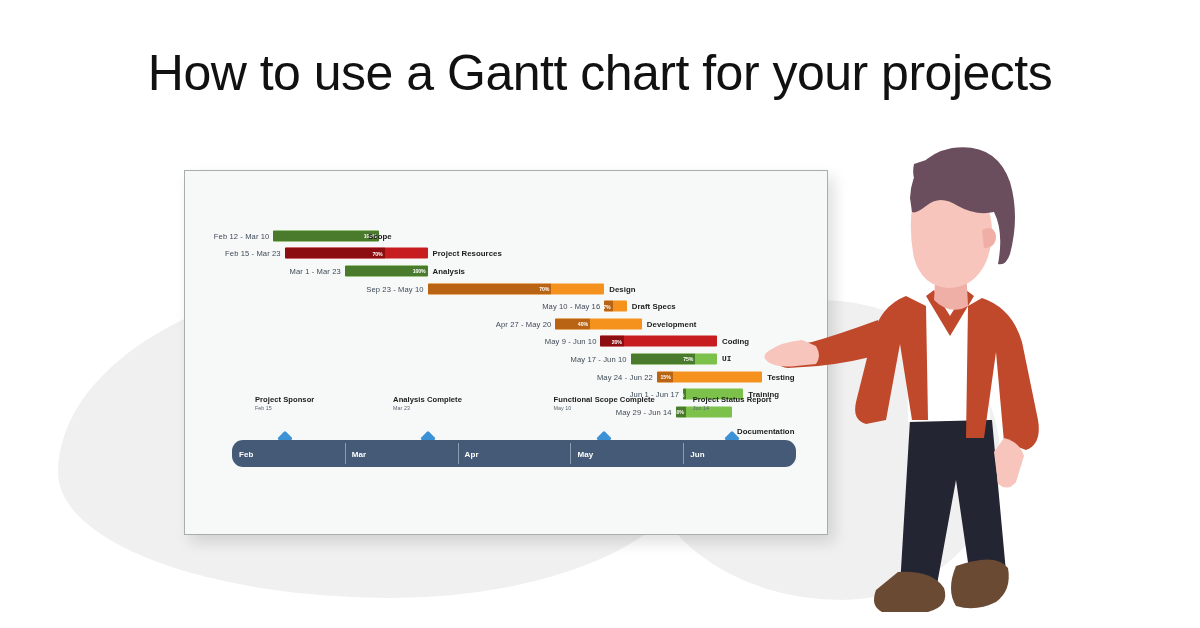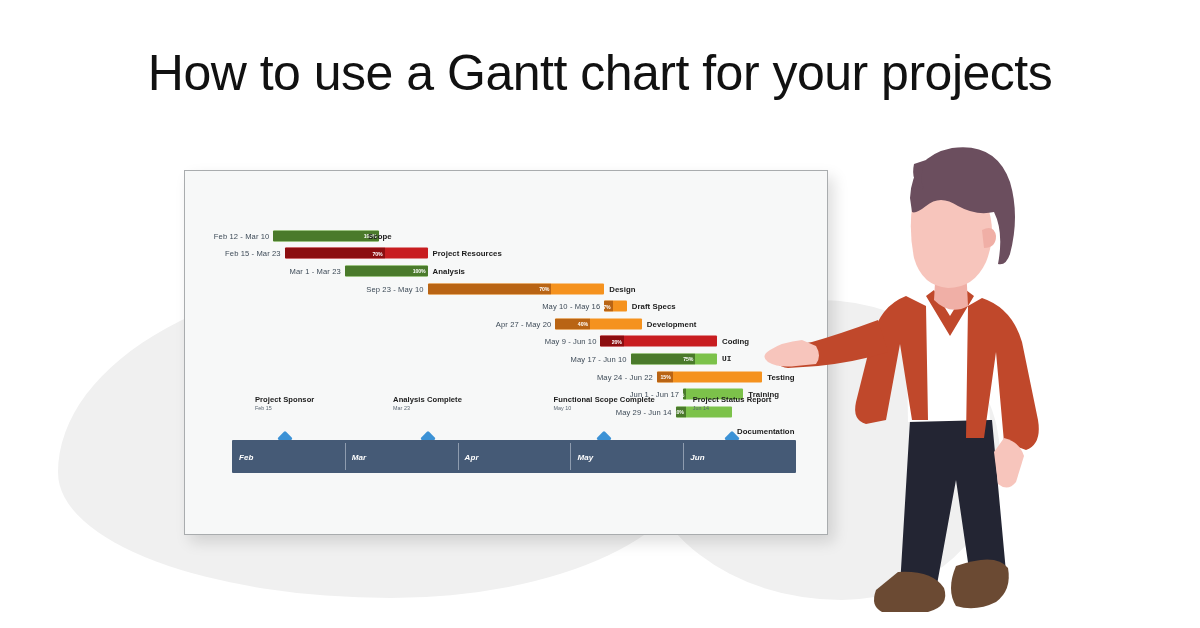--- a/index.html
+++ b/index.html
@@ -127,23 +127,22 @@
     background:#3C92D6;
     transform:translateX(-50%) rotate(45deg);
     position:absolute;
     border-radius:1.5px;
   }
 
   
   .timeline{
     position:absolute;
     background:#455A76;
-    border-radius:1px;
-    height:33px;
-    font-style:italic;
+    border-radius:11px;
+    height:27px;
   }
   .tl-month{
     position:absolute;
     top:50%;
     transform:translateY(-50%);
     font-size:8px;
     font-weight:bold;
     color:#ffffff;
     letter-spacing:0.1px;
   }

